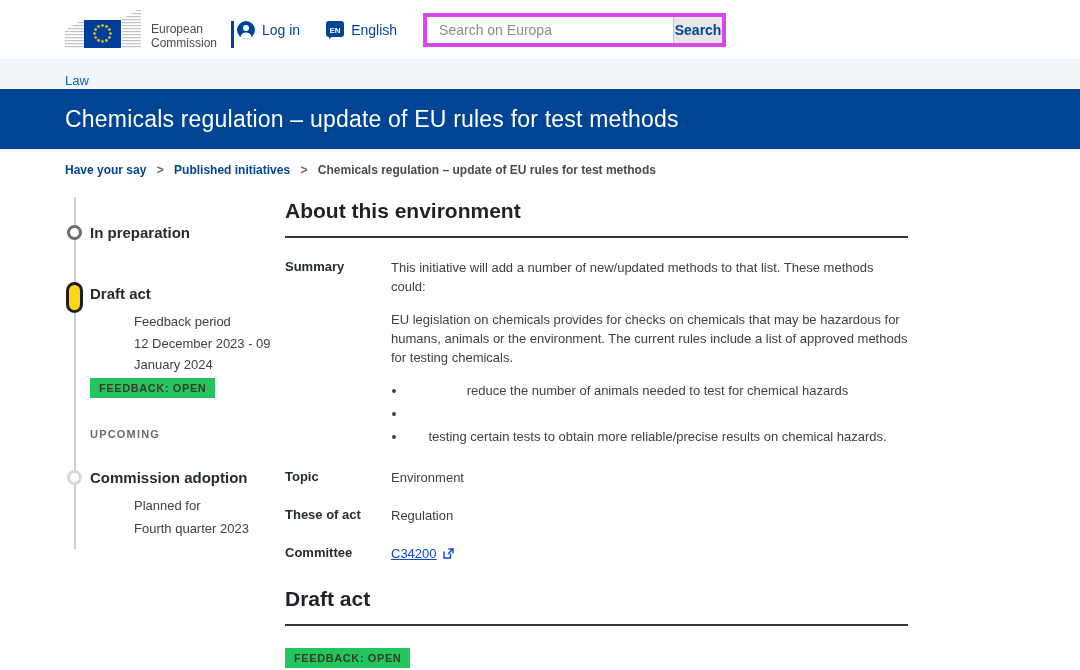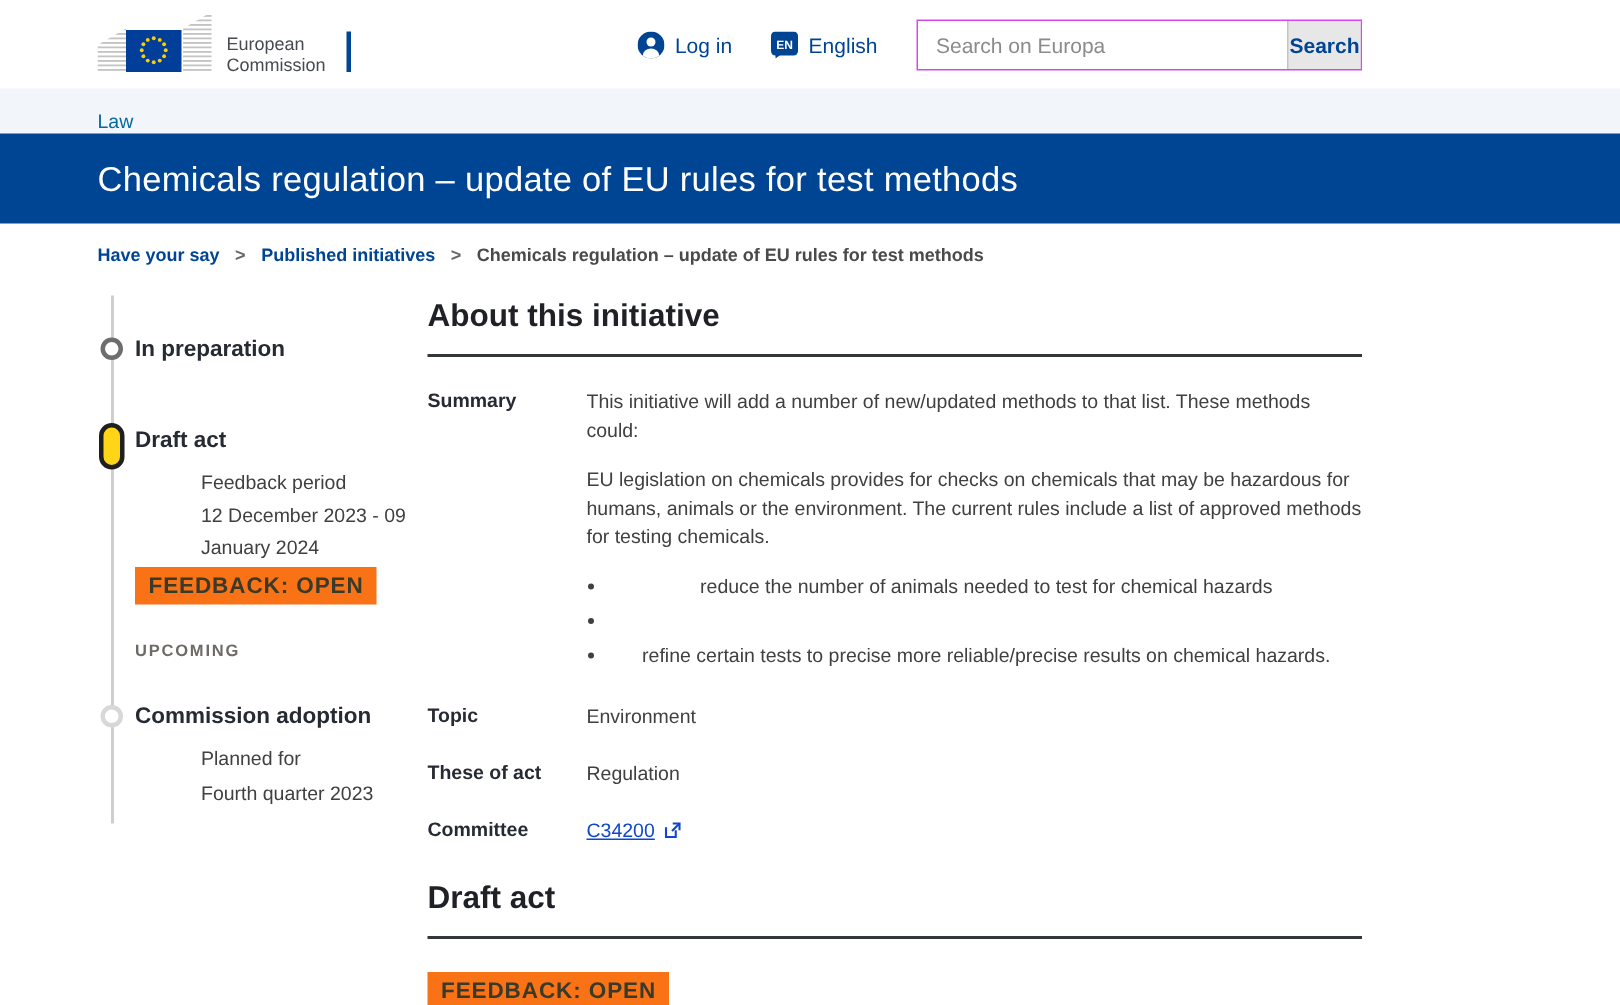--- a/index.html
+++ b/index.html
@@ -1,26 +1,26 @@
 <!DOCTYPE html>
 <html><head>
 <meta charset="utf-8">
 <style>
   * { box-sizing: border-box; margin: 0; padding: 0; }
   html, body { width: 1080px; height: 670px; overflow: hidden; background: #fff;
     font-family: "Liberation Sans", sans-serif; color: #262b33; }
 
   
-  .header { height: 59px; display: flex; align-items: center; justify-content: space-between;
+  .header { height: 59px; display: flex; align-items: center; 
     padding: 0 172px 0 65px; background: #fff; }
   .logo { display: flex; align-items: center; cursor: pointer; }
   .header-right { display: flex; align-items: center; gap: 26px; }
   .hlink { display: flex; align-items: center; gap: 7px; color: #004494; font-size: 14px;
     text-decoration: none; cursor: pointer; }
-  .search-group { display: flex; align-items: stretch; border: 1px solid #d946ef; height: 34px; }
+  .search-group { display: flex; align-items: stretch; border: 4px solid #d946ef; height: 34px; }
   .search-input { border: none; outline: none; width: 246px; padding: 0 12px; font-size: 14px;
     font-family: "Liberation Sans", sans-serif; color: #333; }
   .search-input::placeholder { color: #8b8b8b; }
   .search-btn { border: none; border-left: 1px solid #c4c4c4; background: #e7e7e7; color: #004494;
     font-weight: bold; font-size: 14px; width: 49px; cursor: pointer;
     font-family: "Liberation Sans", sans-serif; }
 
   
   .law-bar { height: 30px; background: #f2f5f9; display: flex; align-items: center;
     padding-left: 65px; }
@@ -44,21 +44,21 @@
   .timeline { position: relative; width: 220px; height: 470px; flex: 0 0 220px; }
   .tl-line { position: absolute; left: 9px; top: 10px; width: 2px; height: 352px; background: #cfcfcf; }
   .tl-abs { position: absolute; }
   .tl-title { font-size: 15px; font-weight: bold; color: #262b33; }
   .tl-text { font-size: 13px; color: #404040; margin-left: 44px; }
   .marker-ring { position: absolute; width: 15px; height: 15px; border-radius: 50%;
     background: #fff; border: 3px solid #6d6d6d; left: 2px; }
   .marker-ring.light { border-color: #d8d8d8; }
   .marker-pill { position: absolute; width: 17px; height: 31px; border-radius: 9px;
     background: #ffd617; border: 3px solid #1f1f1f; left: 1px; }
-  .badge { display: inline-block; background: #f97316; color: #3a3a2a; font-size: 15px;
+  .badge { display: inline-block; background: #22c55e; color: #3a3a2a; font-size: 11px;
     font-weight: bold; letter-spacing: 0.6px; padding: 4px 9px; }
   .upcoming { font-size: 11px; font-weight: bold; letter-spacing: 1.2px; color: #6e6a66; }
 
   
   .main { width: 623px; padding-top: 12px; }
   .section-heading { font-size: 21px; font-weight: bold; color: #1f2126;
     padding-bottom: 13px; border-bottom: 2px solid #33363b; }
   .rows { margin-top: 20px; }
   .row { display: flex; margin-bottom: 13px; }
   .row-label { width: 106px; flex: 0 0 106px; font-size: 13px; font-weight: bold; color: #262b33; padding-top: 1px; }
@@ -169,32 +169,32 @@
 
     <div class="tl-abs upcoming" style="top:241px;left:25px">UPCOMING</div>
 
     <span class="marker-ring light" style="top:283px"></span>
     <div class="tl-abs tl-title" style="top:282px;left:25px">Commission adoption</div>
     <div class="tl-abs tl-text" style="top:311px;left:25px">Planned for</div>
     <div class="tl-abs tl-text" style="top:334px;left:25px">Fourth quarter 2023</div>
   </aside>
 
   <main class="main">
-    <h2 class="section-heading">About this initiative</h2>
+    <h2 class="section-heading">About this environment</h2>
 
     <div class="rows">
       <div class="row">
         <div class="row-label">Summary</div>
         <div class="row-value summary">
           <p>This initiative will add a number of new/updated methods to that list. These methods could:</p>
           <p>EU legislation on chemicals provides for checks on chemicals that may be hazardous for humans, animals or the environment. The current rules include a list of approved methods for testing chemicals.</p>
           <ul>
             <li>reduce the number of animals needed to test for chemical hazards</li>
             <li></li>
-            <li>refine certain tests to precise more reliable/precise results on chemical hazards.</li>
+            <li>testing certain tests to obtain more reliable/precise results on chemical hazards.</li>
           </ul>
         </div>
       </div>
 
       <div class="row spaced" style="margin-top:18px">
         <div class="row-label">Topic</div>
         <div class="row-value">Environment</div>
       </div>
 
       <div class="row spaced">

